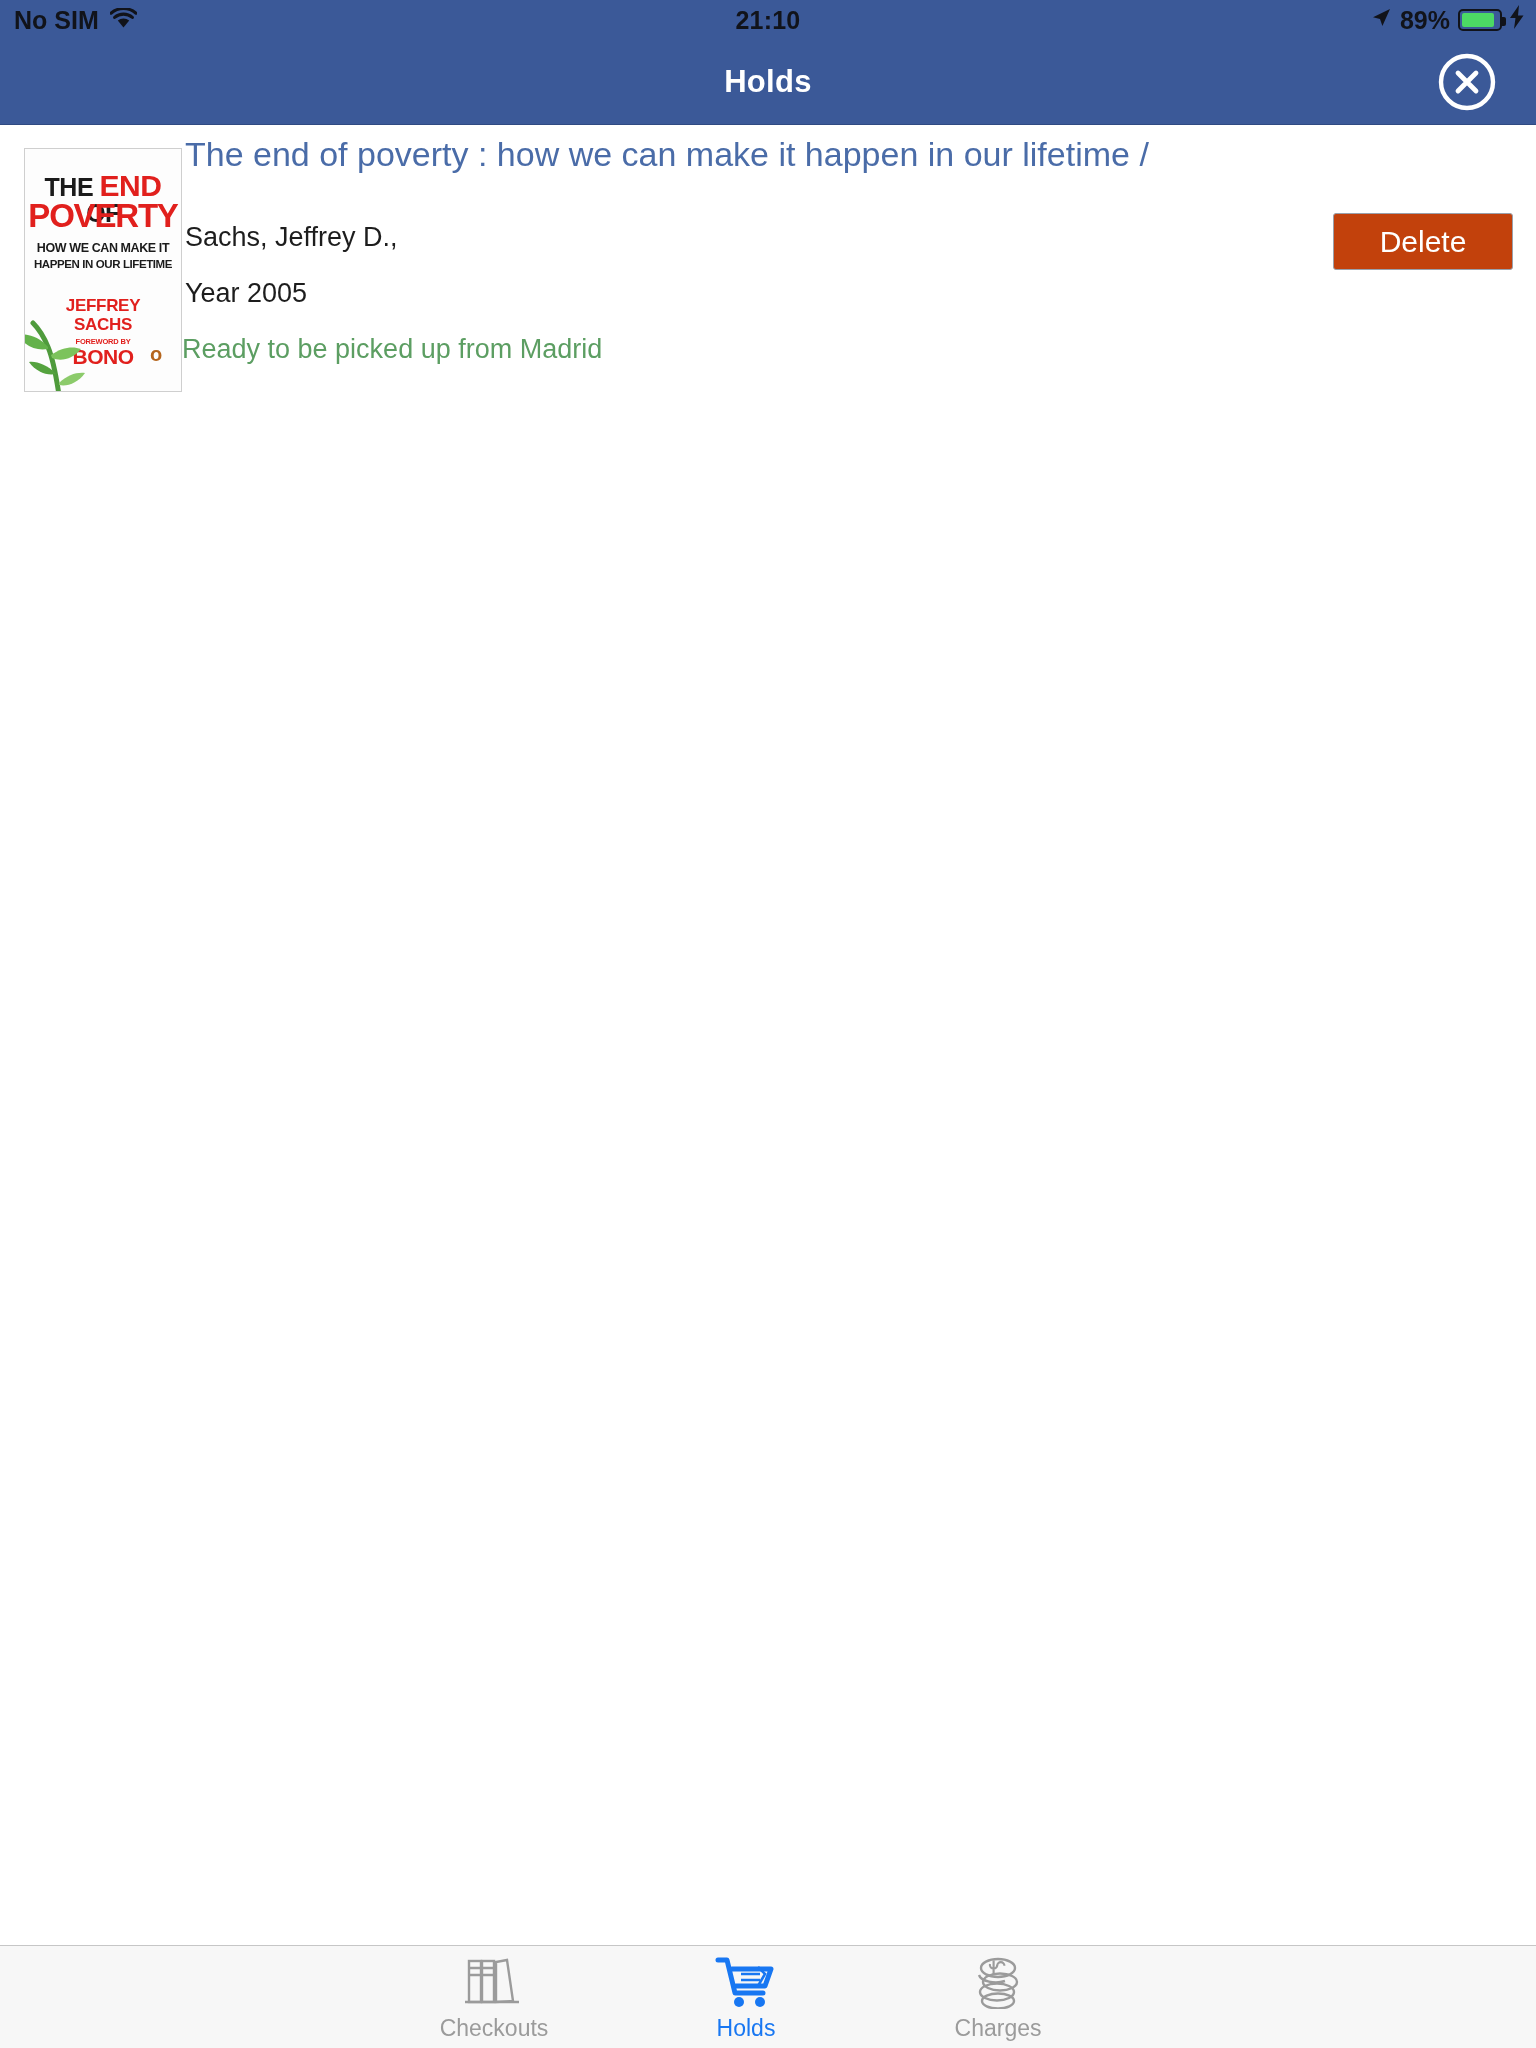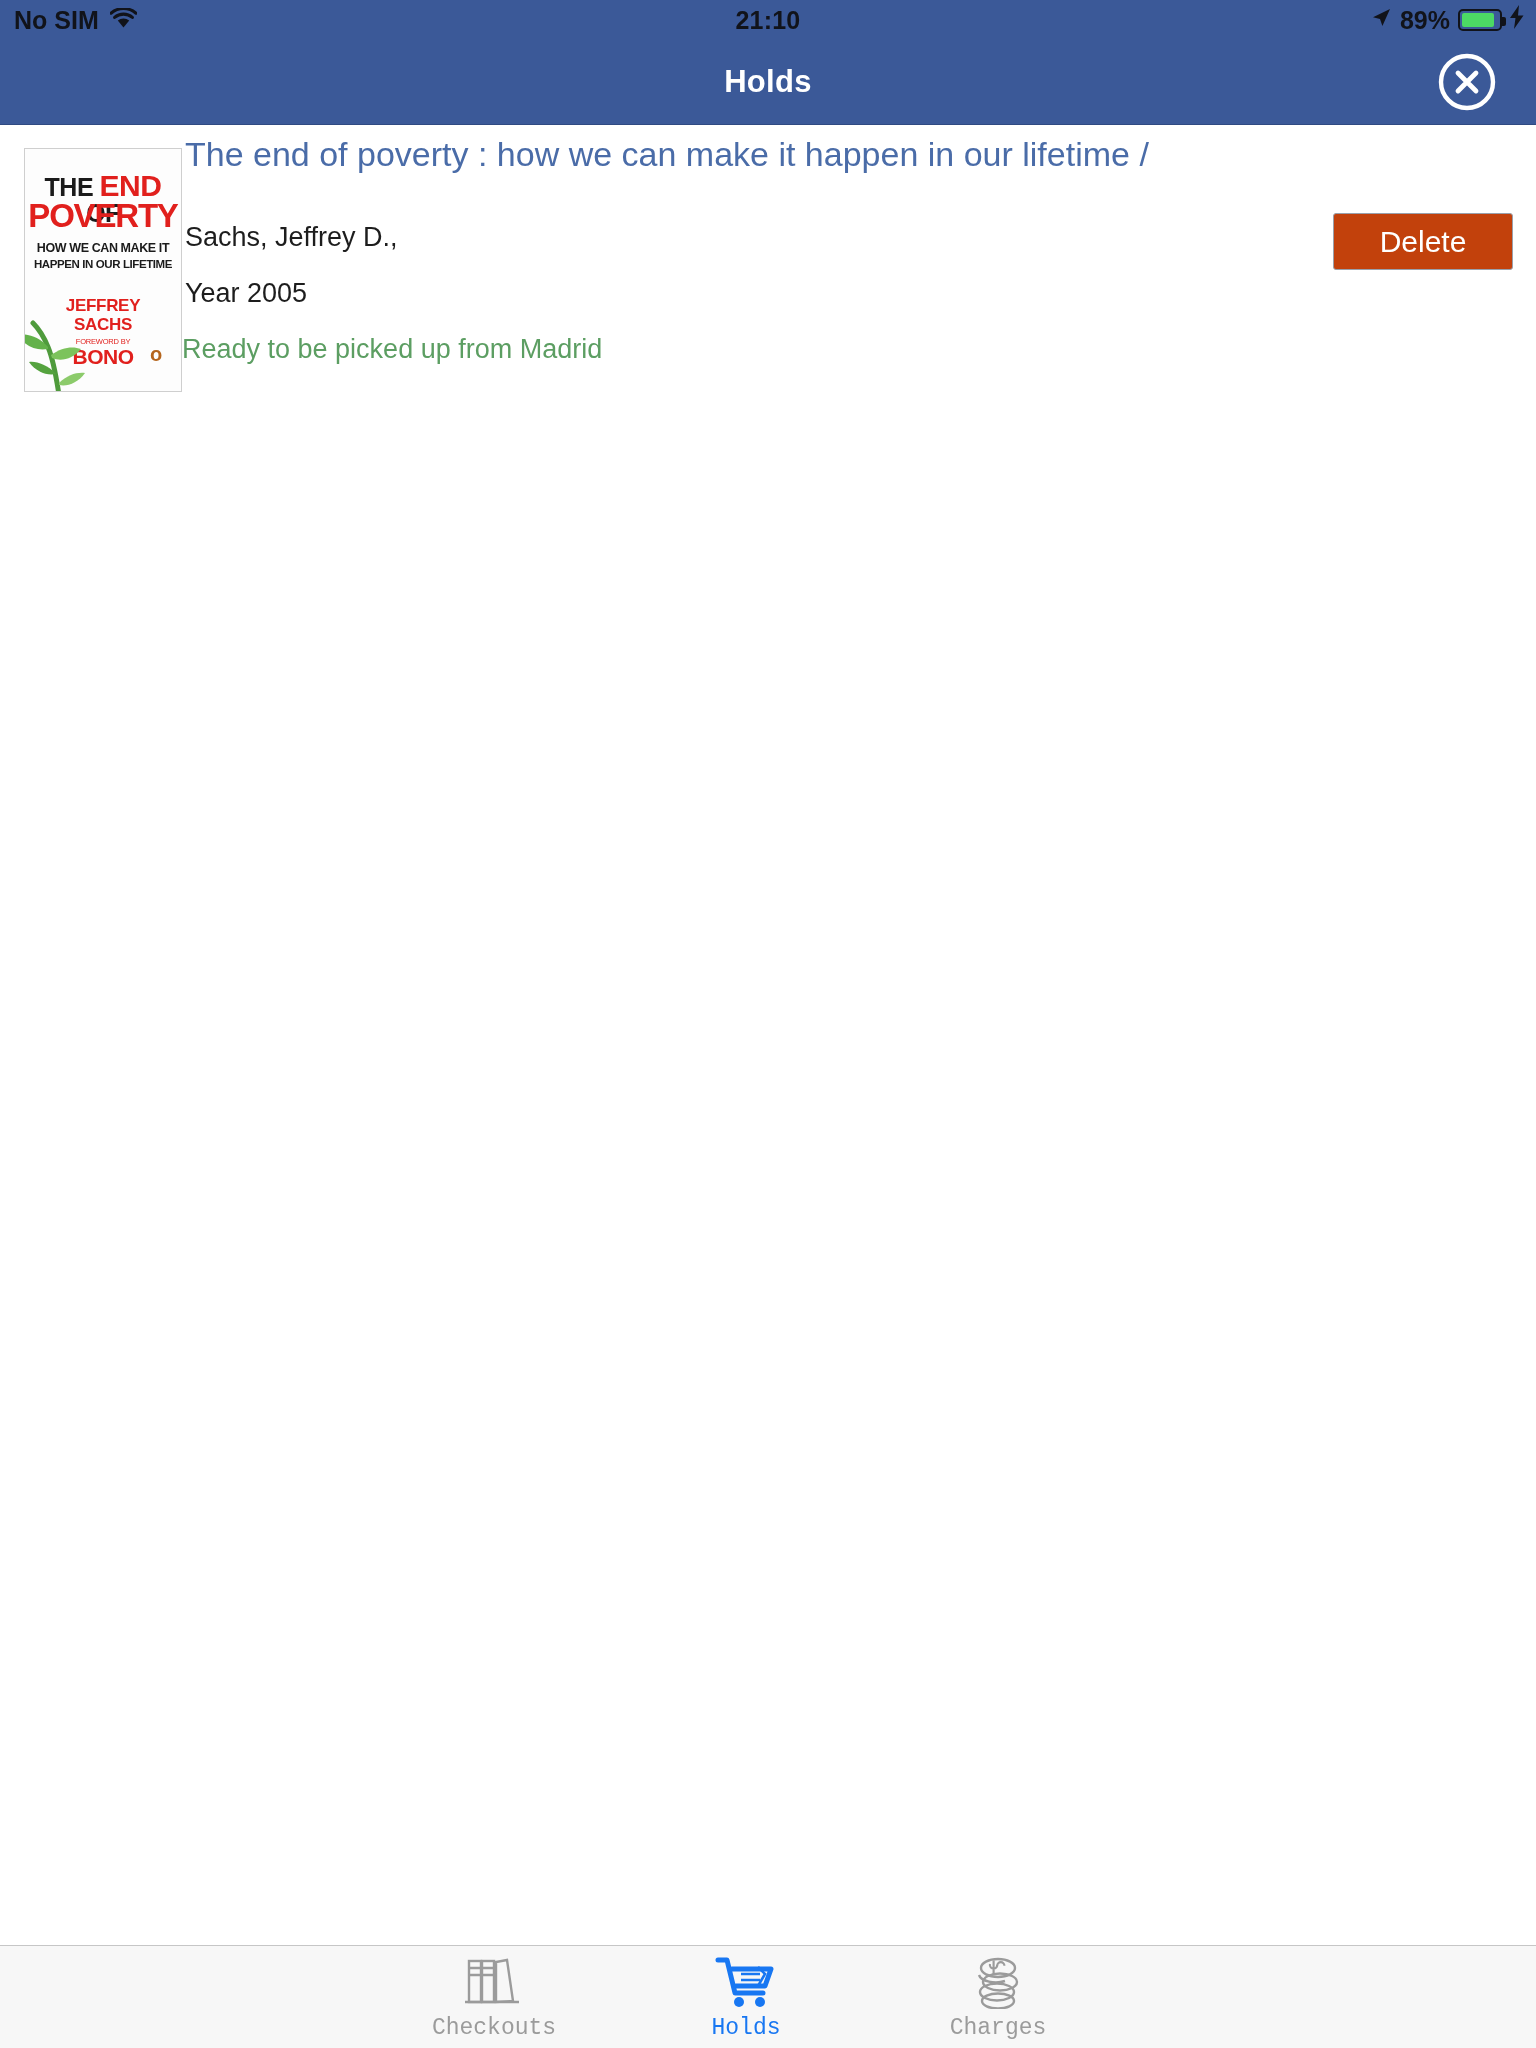--- a/index.html
+++ b/index.html
@@ -64,21 +64,21 @@
           color:#1b1b1b; letter-spacing:-0.5px; line-height:1; }
   .cv-l1 em{ font-style:normal; color:#e1201d; font-size:30px; }
   .cv-l2{ position:absolute; top:50px; left:0; right:0; font-size:33px; font-weight:bold;
           color:#e1201d; letter-spacing:-1.2px; line-height:1; }
   .cv-sub1{ position:absolute; top:92px; left:0; right:0; font-size:12.5px; font-weight:bold;
             color:#1b1b1b; letter-spacing:-0.4px; line-height:1.25; }
   .cv-sub2{ position:absolute; top:108px; left:0; right:0; font-size:11.5px; font-weight:bold;
             color:#1b1b1b; letter-spacing:-0.4px; line-height:1.25; }
   .cv-auth{ position:absolute; top:148px; left:0; right:0; font-size:17px; font-weight:bold;
             color:#e1201d; letter-spacing:-0.3px; line-height:1.1; }
-  .cv-fw{ position:absolute; top:188px; left:0; right:0; font-size:7.5px; font-weight:normal;
+  .cv-fw{ position:absolute; top:188px; left:0; right:0; font-size:7.5px; font-weight:bold;
           color:#e1201d; letter-spacing:-0.2px; }
   .cv-bono{ position:absolute; top:196px; left:0; right:0; font-size:21px; font-weight:bold;
             color:#e1201d; letter-spacing:-0.5px; }
   .cv-plant{ position:absolute; left:-10px; bottom:-6px; width:86px; height:108px; }
 
   .title-link{
     position:absolute; left:185px; top:8px; width:1180px;
     font-size:34px; color:#4a6ca8; line-height:1.2; cursor:pointer;
   }
   .author{ position:absolute; left:185px; top:96px; font-size:27px; color:#1d1d1d; }
@@ -97,21 +97,21 @@
 
   
   .tabbar{
     position:absolute; left:0; bottom:0; width:1536px; height:103px;
     background:#f7f7f7; border-top:1px solid #c6c6c6;
     display:flex; align-items:flex-start; justify-content:center;
   }
   .tab{
     width:208px; height:100px; padding-top:9px;
     display:flex; flex-direction:column; align-items:center; justify-content:flex-start;
-    gap:6px; cursor:pointer;font-family:Liberation Mono, monospace;
+    gap:6px; cursor:pointer;
   }
   .tab .ic{ height:54px; display:flex; align-items:center; justify-content:center; }
   .tab .lbl{ font-size:23px; color:#9b9b9b; }
   .tab.active .lbl{ color:#1877f2; }
   .tab:nth-child(1){ margin-right:44px; }
   .tab:nth-child(2){ margin-right:44px; }
   .tab:nth-child(3){ margin-right:44px; }
 </style>
 </head>
 <body>

